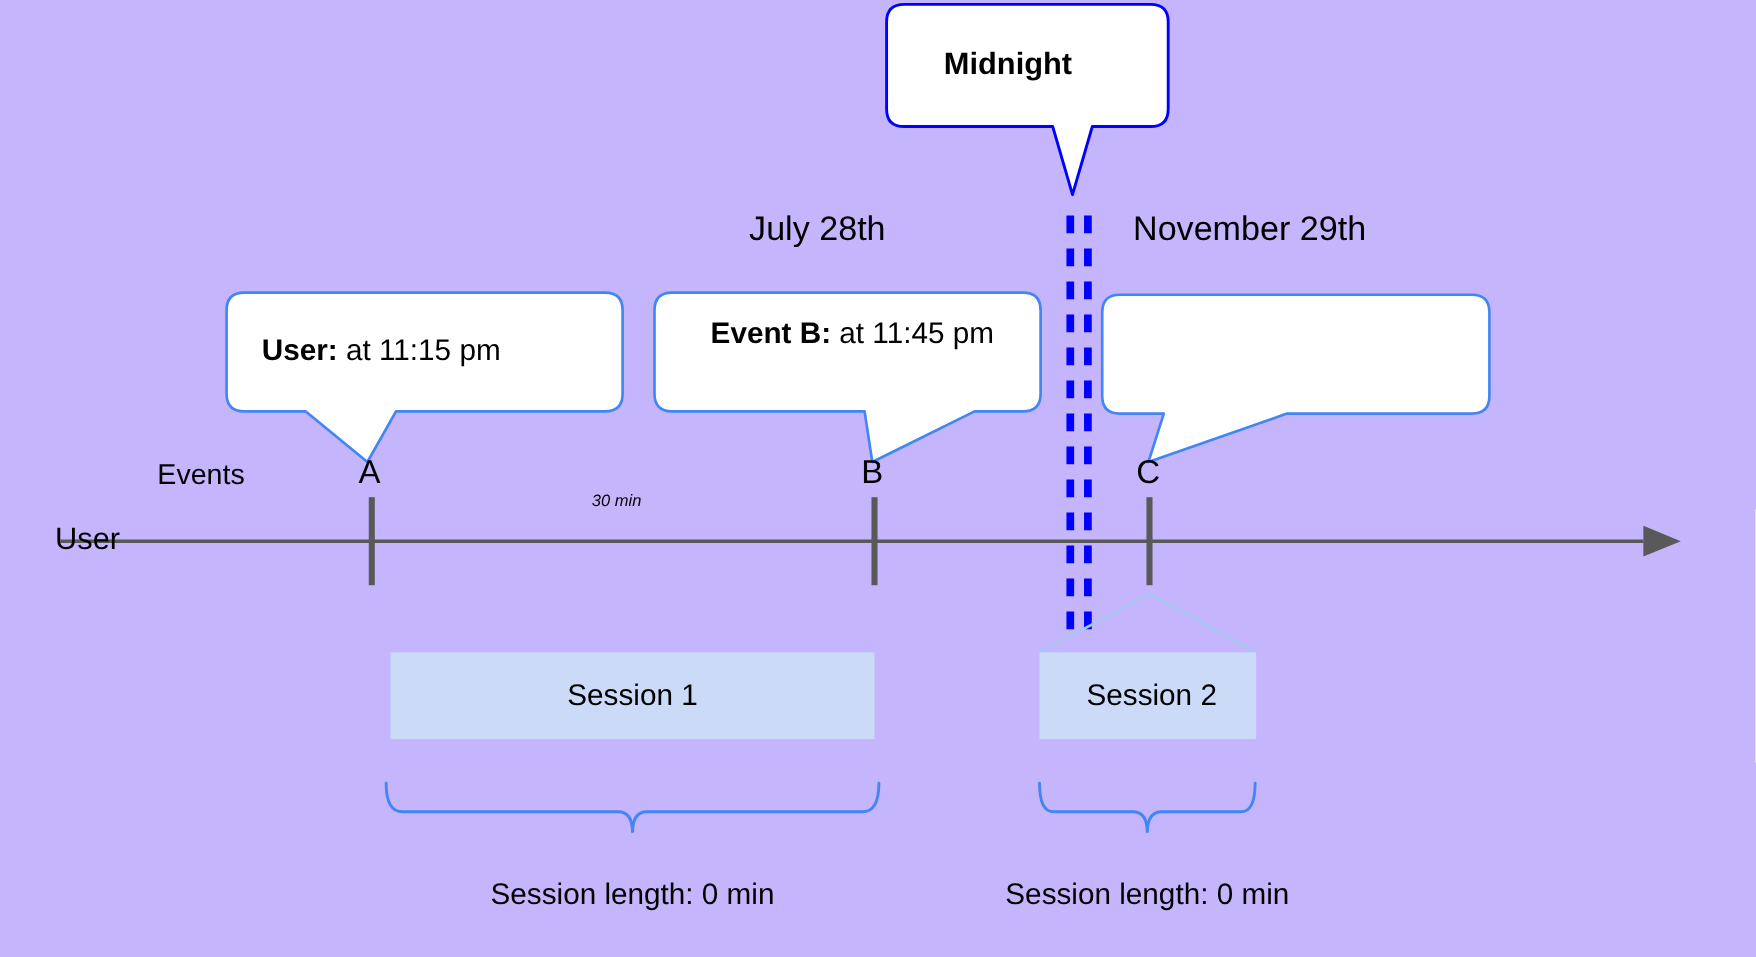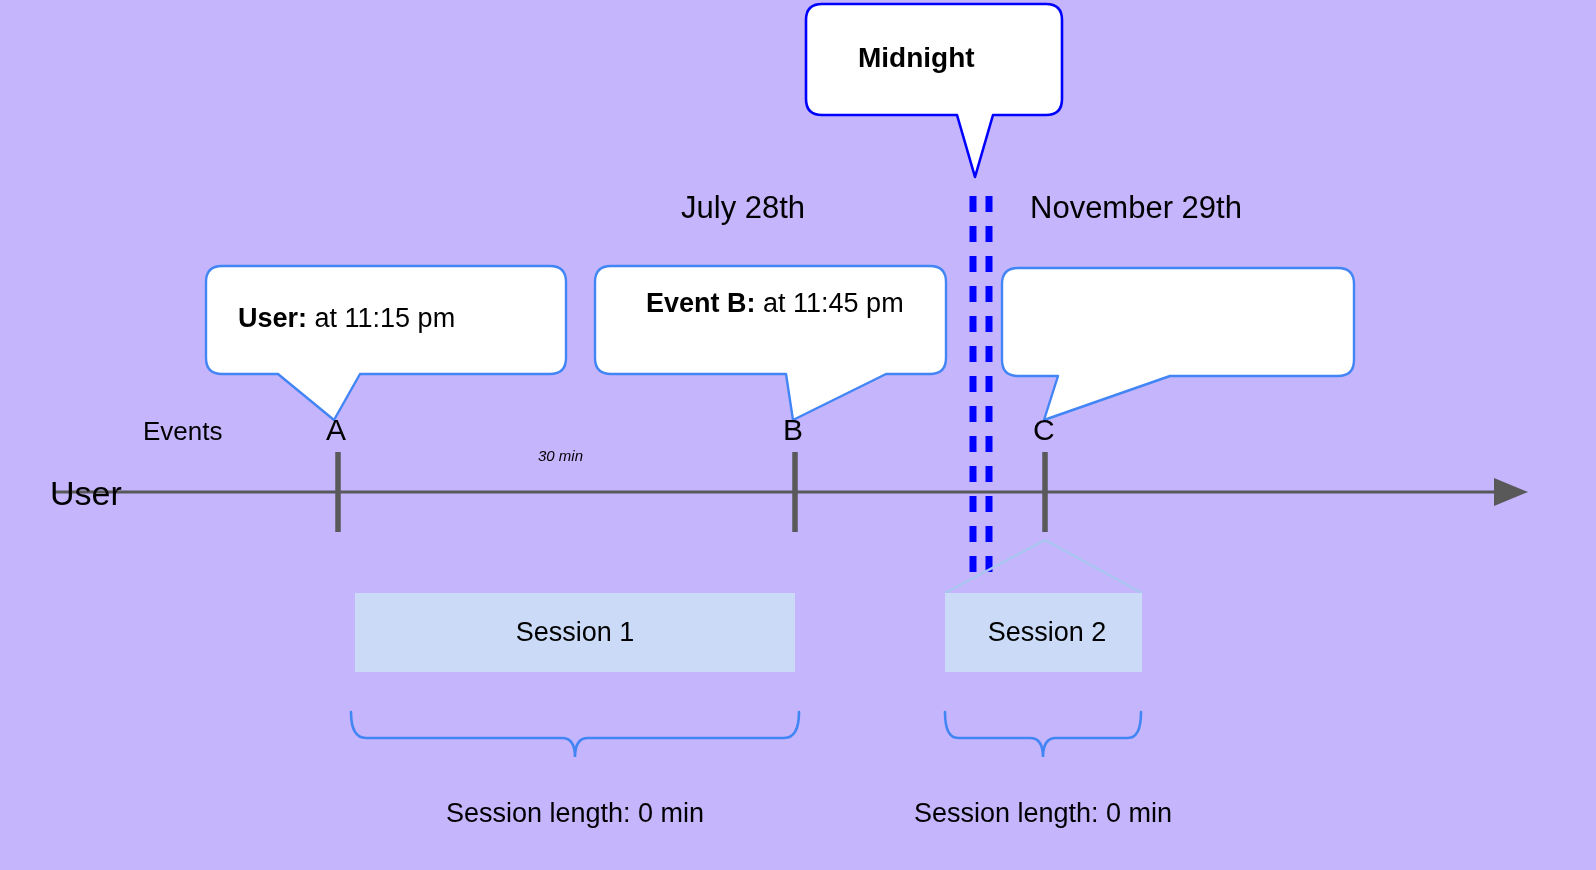--- a/index.html
+++ b/index.html
@@ -49,21 +49,21 @@
     font-size: 28px;
     font-weight: bold;
     color: #000000;
     line-height: 1;
   }
   .date-label {
     font-size: 31px;
     margin-top: 29px;
   }
   .axis-name {
-    font-size: 34px;
+    font-size: 28px;
   }
   .row-name {
     font-size: 26px;
   }
   .event-letter {
     font-size: 30px;
   }
   .duration-label {
     font-size: 15px;
     font-style: italic;

